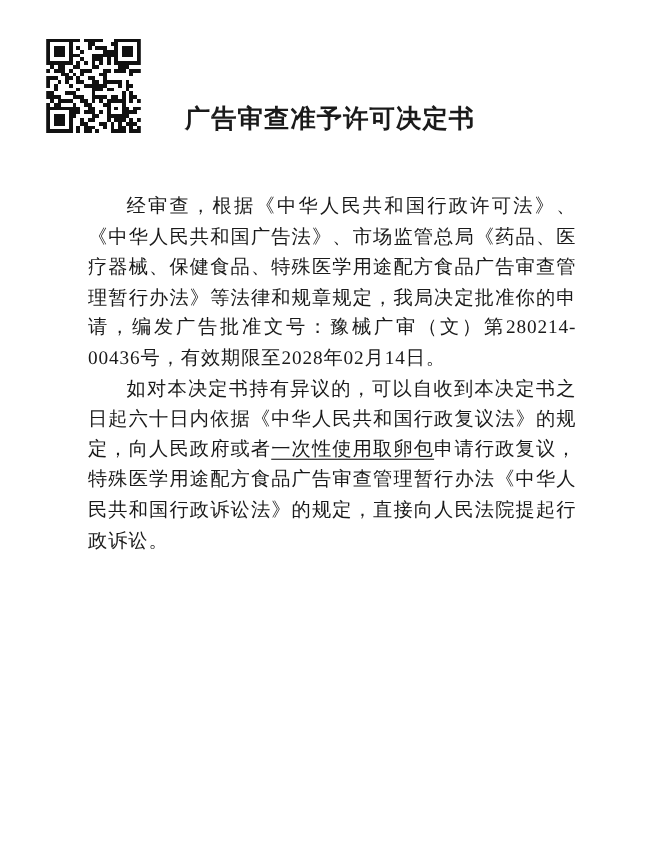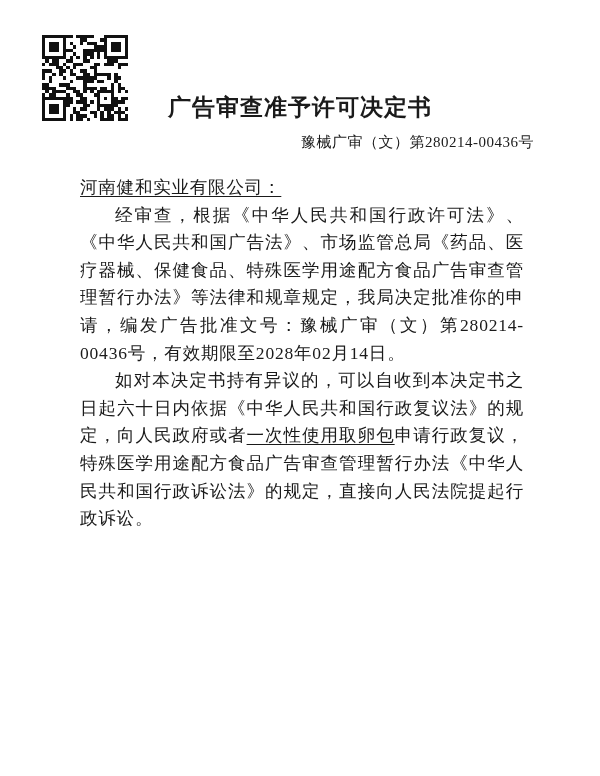--- a/index.html
+++ b/index.html
@@ -294,24 +294,22 @@
         <rect x="1" y="19" width="5" height="5" fill="#ffffff"></rect>
         <rect x="2" y="20" width="3" height="3" fill="#111111"></rect>
         <rect x="16" y="16" width="5" height="5" fill="#111111"></rect>
         <rect x="17" y="17" width="3" height="3" fill="#ffffff"></rect>
         <rect x="18" y="18" width="1" height="1" fill="#111111"></rect>
       </svg>
   </div>
 
   <h1 class="title">广告审查准予许可决定书</h1>
 
-  <div class="doc-number">豫械广审（文）第280214-00436号</div>
 
   <div class="body-text">
-    <p class="salutation"><span class="u">河南健和实业有限公司：</span></p>
     <div id="paragraphs">
         <p class="para"><span>经审查，根据《中华人民共和国行政许可法》、《中华人民共和国广告法》、市场监管总局《药品、医疗器械、保健食品、特殊医学用途配方食品广告审查管理暂行办法》等法律和规章规定，我局决定批准你的申请，编发广告批准文号：豫械广审（文）第280214-00436号，有效期限至2028年02月14日。</span></p>
         <p class="para"><span>如对本决定书持有异议的，可以自收到本决定书之日起六十日内依据《中华人民共和国行政复议法》的规定，向人民政府或者</span><span class="u">一次性使用取卵包</span><span>申请行政复议，特殊医学用途配方食品广告审查管理暂行办法《中华人民共和国行政诉讼法》的规定，直接向人民法院提起行政诉讼。</span></p>
       </div>
   </div>
 
   <div class="sig-block">
     <div class="sig-issuer">河南省广告审查机关（印章）</div>
     <div class="sig-date">2026年02月14日</div>
   </div>

